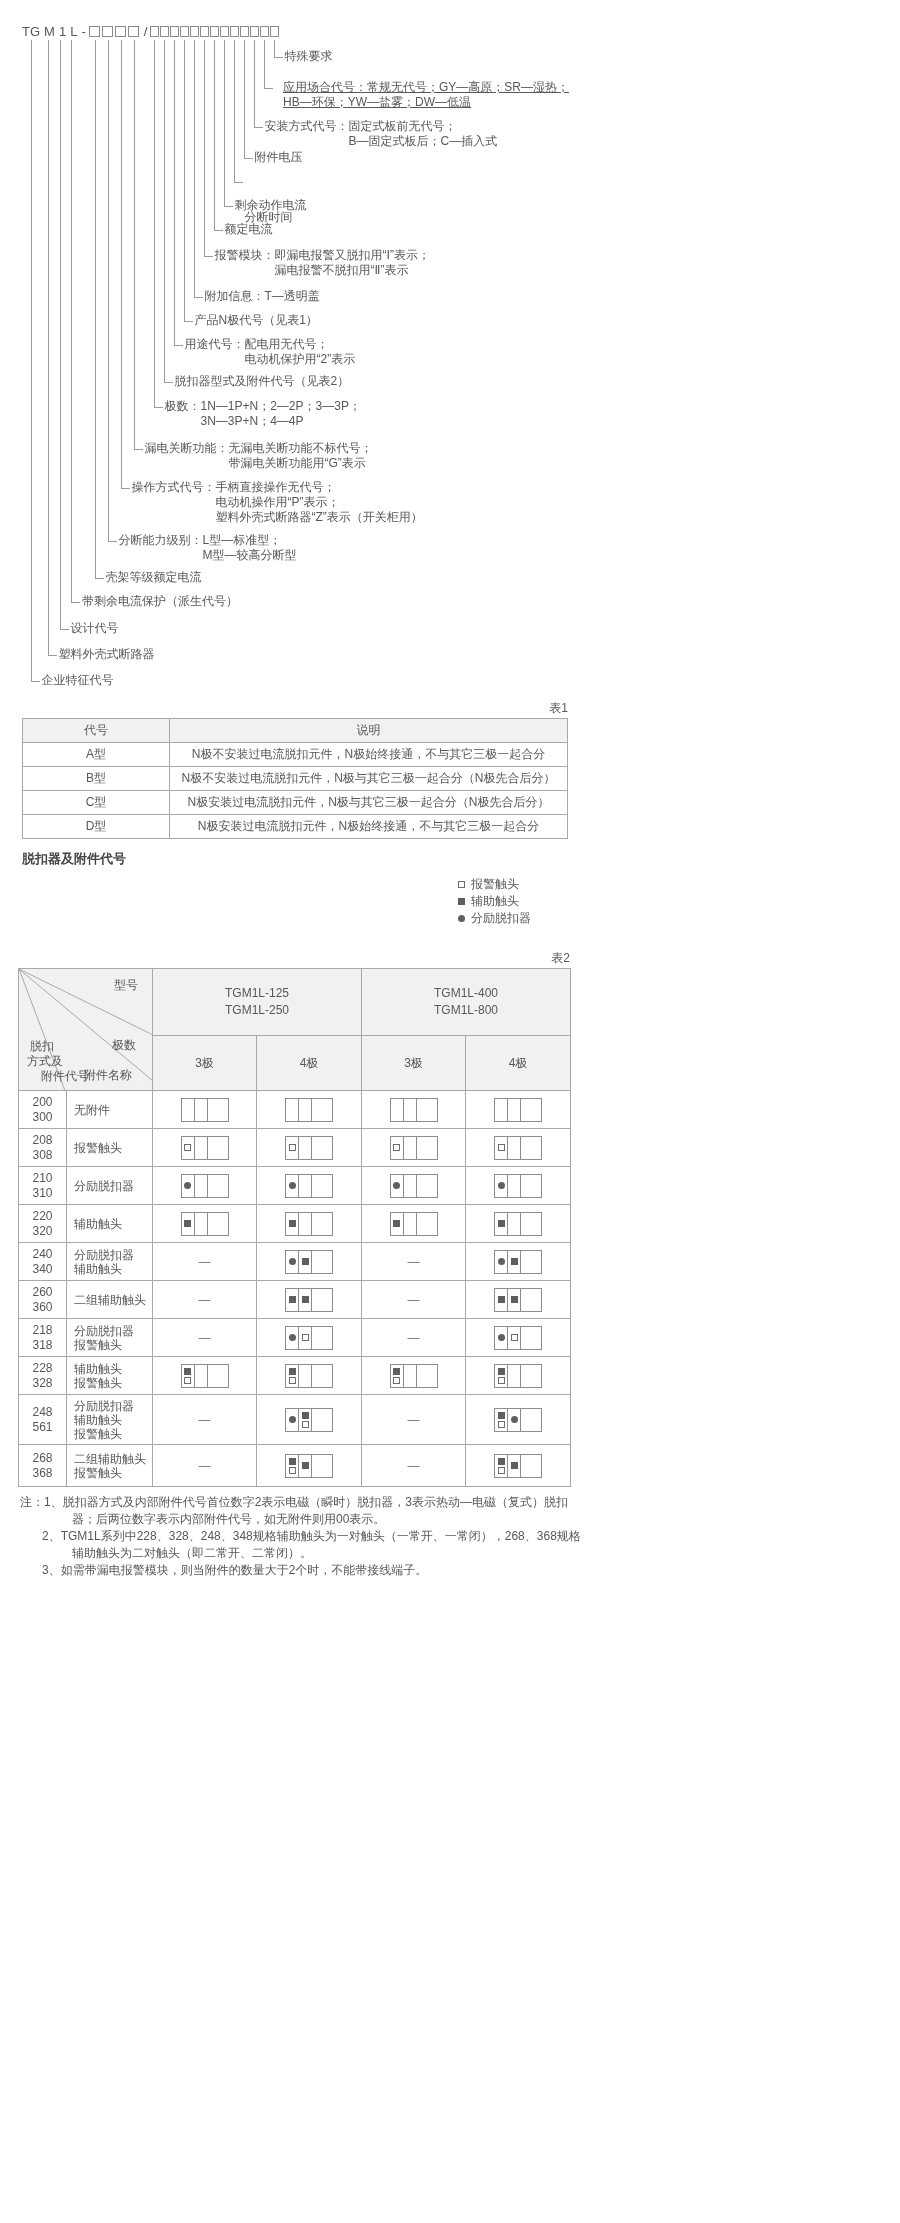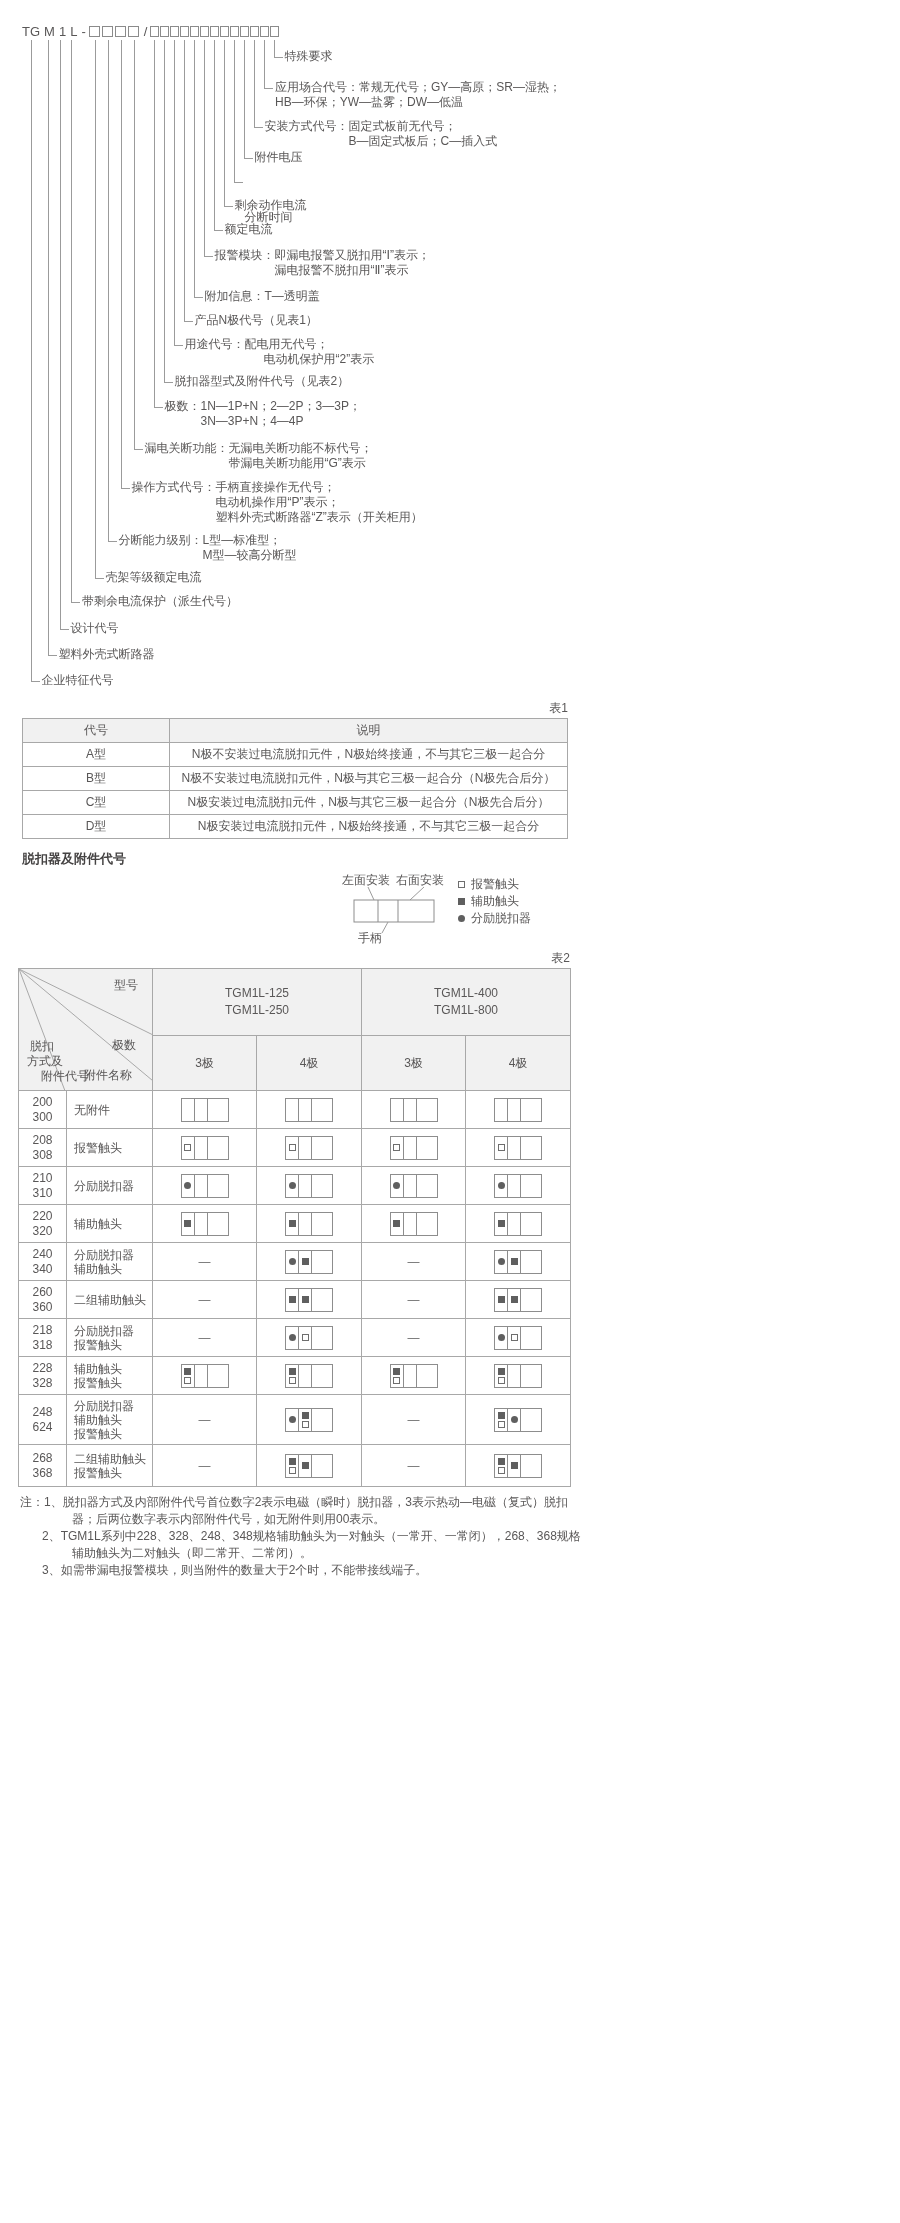--- a/index.html
+++ b/index.html
@@ -98,21 +98,21 @@
         <span class="cbox g2"></span>
         <span class="cbox g2"></span>
         <span class="cbox g2"></span>
       </div>
 
   <div class="conn" style="left: 273.5px; top: 40px; height: 17px;"></div>
       <div class="dlabel" style="left: 284.5px; top: 49px;">
         <div>特殊要求</div>
       </div>
       <div class="conn" style="left: 263.5px; top: 40px; height: 48px;"></div>
-      <div class="dlabel" style="left: 275px; top: 80px;">
+      <div class="dlabel" style="left: 283px; top: 80px; text-decoration: underline;">
         <div>应用场合代号：常规无代号；GY—高原；SR—湿热；</div>
         <div style="">HB—环保；YW—盐雾；DW—低温</div>
       </div>
       <div class="conn" style="left: 253.5px; top: 40px; height: 87px;"></div>
       <div class="dlabel" style="left: 264.5px; top: 119px;">
         <div>安装方式代号：固定式板前无代号；</div>
         <div style="margin-left: 84px;">B—固定式板后；C—插入式</div>
       </div>
       <div class="conn" style="left: 243.5px; top: 40px; height: 118px;"></div>
       <div class="dlabel" style="left: 254.5px; top: 150px;">
@@ -139,21 +139,21 @@
       <div class="dlabel" style="left: 204.5px; top: 289px;">
         <div>附加信息：T—透明盖</div>
       </div>
       <div class="conn" style="left: 183.5px; top: 40px; height: 281px;"></div>
       <div class="dlabel" style="left: 194.5px; top: 313px;">
         <div>产品N极代号（见表1）</div>
       </div>
       <div class="conn" style="left: 173.5px; top: 40px; height: 305px;"></div>
       <div class="dlabel" style="left: 184.5px; top: 337px;">
         <div>用途代号：配电用无代号；</div>
-        <div style="margin-left: 79px;">电动机保护用“2”表示</div>
+        <div style="margin-left: 60px;">电动机保护用“2”表示</div>
       </div>
       <div class="conn" style="left: 163.5px; top: 40px; height: 342px;"></div>
       <div class="dlabel" style="left: 174.5px; top: 374px;">
         <div>脱扣器型式及附件代号（见表2）</div>
       </div>
       <div class="conn" style="left: 153.5px; top: 40px; height: 367px;"></div>
       <div class="dlabel" style="left: 164.5px; top: 399px;">
         <div>极数：1N—1P+N；2—2P；3—3P；</div>
         <div style="margin-left: 36px;">3N—3P+N；4—4P</div>
       </div>
@@ -216,33 +216,20 @@
         </tr>
         <tr>
           <td class="c1">D型</td>
           <td>N极安装过电流脱扣元件，N极始终接通，不与其它三极一起合分</td>
         </tr>
       </tbody>
   </table>
 
   <div id="sec-title">脱扣器及附件代号</div>
 
-  <div id="mount">
-    <svg width="130" height="76" viewBox="0 0 130 76">
-      <line x1="30" y1="15" x2="36" y2="28" stroke="#9b9b9b" stroke-width="1"></line>
-      <line x1="86" y1="15" x2="72" y2="28" stroke="#9b9b9b" stroke-width="1"></line>
-      <rect x="16" y="28" width="80" height="22" fill="none" stroke="#8d8d8d" stroke-width="1"></rect>
-      <line x1="40" y1="28" x2="40" y2="50" stroke="#8d8d8d" stroke-width="1"></line>
-      <line x1="60" y1="28" x2="60" y2="50" stroke="#8d8d8d" stroke-width="1"></line>
-      <line x1="50" y1="50" x2="44" y2="61" stroke="#9b9b9b" stroke-width="1"></line>
-    </svg>
-    <span class="mlab" style="left:4px;top:0;">左面安装</span>
-    <span class="mlab" style="left:58px;top:0;">右面安装</span>
-    <span class="mlab" style="left:20px;top:58px;">手柄</span>
-  </div>
 
   <div id="legend">
       <div class="leg-row">
         <span class="sym sym-alarm"></span>
         <span>报警触头</span>
       </div>
       <div class="leg-row">
         <span class="sym sym-aux"></span>
         <span>辅助触头</span>
       </div>
@@ -615,21 +602,21 @@
                 <span class="sym sym-alarm"></span>
               </div>
               <div class="slot"></div>
               <div class="mbody"></div>
             </div>
           </td>
         </tr>
         <tr style="height: 50px;">
           <td class="codecell">
             <div>248</div>
-            <div>624</div>
+            <div>561</div>
           </td>
           <td class="namecell">
             <div>分励脱扣器</div>
             <div>辅助触头</div>
             <div>报警触头</div>
           </td>
           <td><span class="dash">—</span></td>
           <td>
             <div class="mini">
               <div class="slot">

